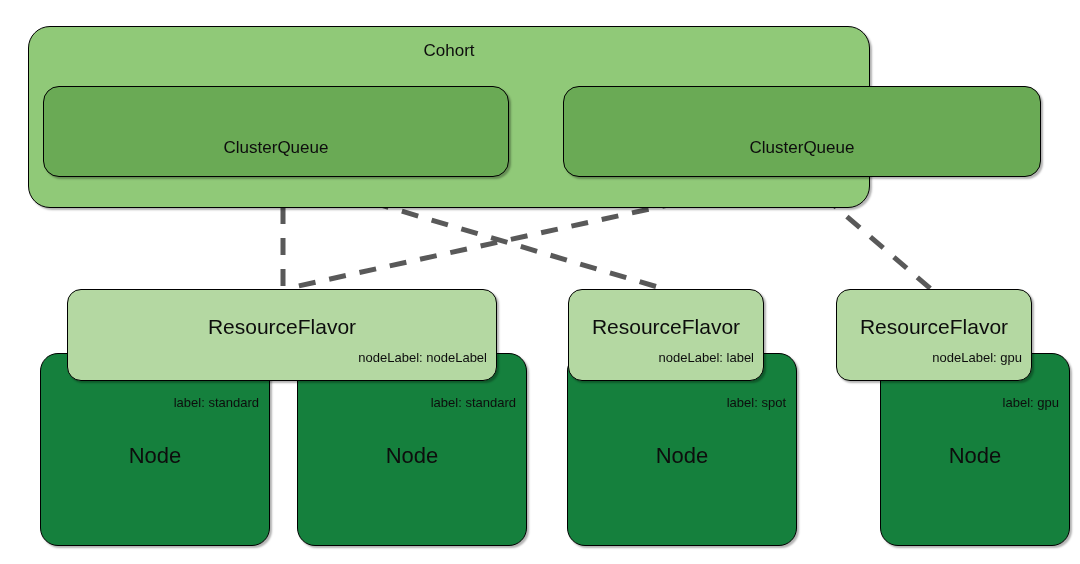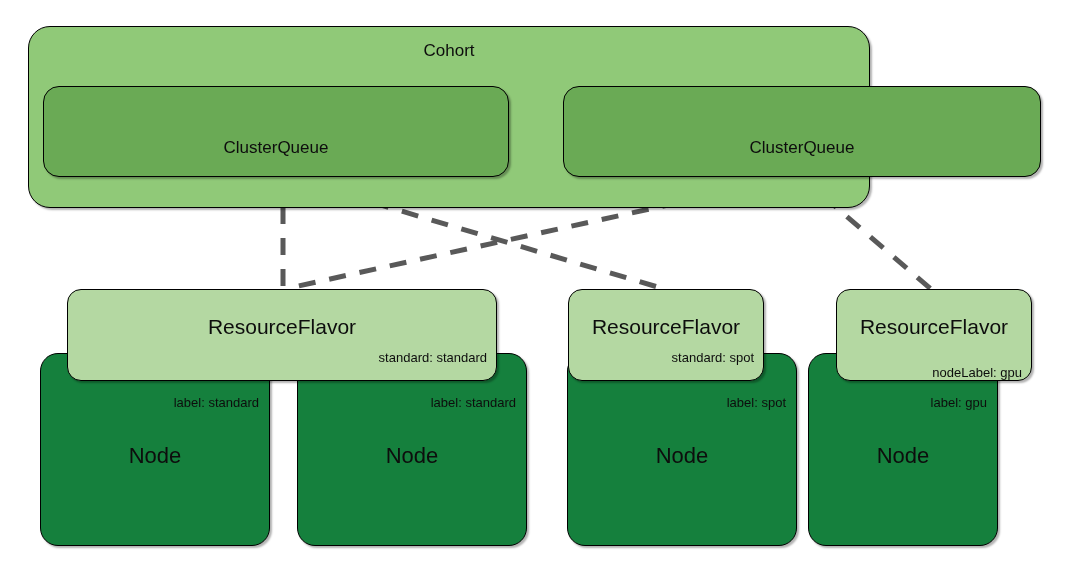--- a/index.html
+++ b/index.html
@@ -145,33 +145,33 @@
   <div class="box node" style="left:285px; top:353px; width:230px; height:193px;">
     <div class="node-label" style="top:41px;">label: standard</div>
     <div class="node-title" style="top:92px;">Node</div>
   </div>
 
   <div class="box node" style="left:555px; top:353px; width:230px; height:193px;">
     <div class="node-label" style="top:41px;">label: spot</div>
     <div class="node-title" style="top:92px;">Node</div>
   </div>
 
-  <div class="box node" style="left:796px; top:353px; width:190px; height:193px;">
+  <div class="box node" style="left:868px; top:353px; width:190px; height:193px;">
     <div class="node-label" style="top:41px;">label: gpu</div>
     <div class="node-title" style="top:92px;">Node</div>
   </div>
 
   <div class="box resourceflavor" style="left:67px; top:289px; width:430px; height:92px;">
     <div class="rf-title" style="top:27px;">ResourceFlavor</div>
-    <div class="rf-sub" style="top:60px;">standard: standard</div>
+    <div class="rf-sub" style="top:60px;">nodeLabel: nodeLabel</div>
   </div>
 
   <div class="box resourceflavor" style="left:568px; top:289px; width:196px; height:92px;">
     <div class="rf-title" style="top:27px;">ResourceFlavor</div>
-    <div class="rf-sub" style="top:60px;">standard: spot</div>
+    <div class="rf-sub" style="top:60px;">nodeLabel: label</div>
   </div>
 
   <div class="box resourceflavor" style="left:836px; top:289px; width:196px; height:92px;">
     <div class="rf-title" style="top:27px;">ResourceFlavor</div>
-    <div class="rf-sub" style="top:75px;">nodeLabel: gpu</div>
+    <div class="rf-sub" style="top:60px;">nodeLabel: gpu</div>
   </div>
 
 </div>
 
 </body></html>

